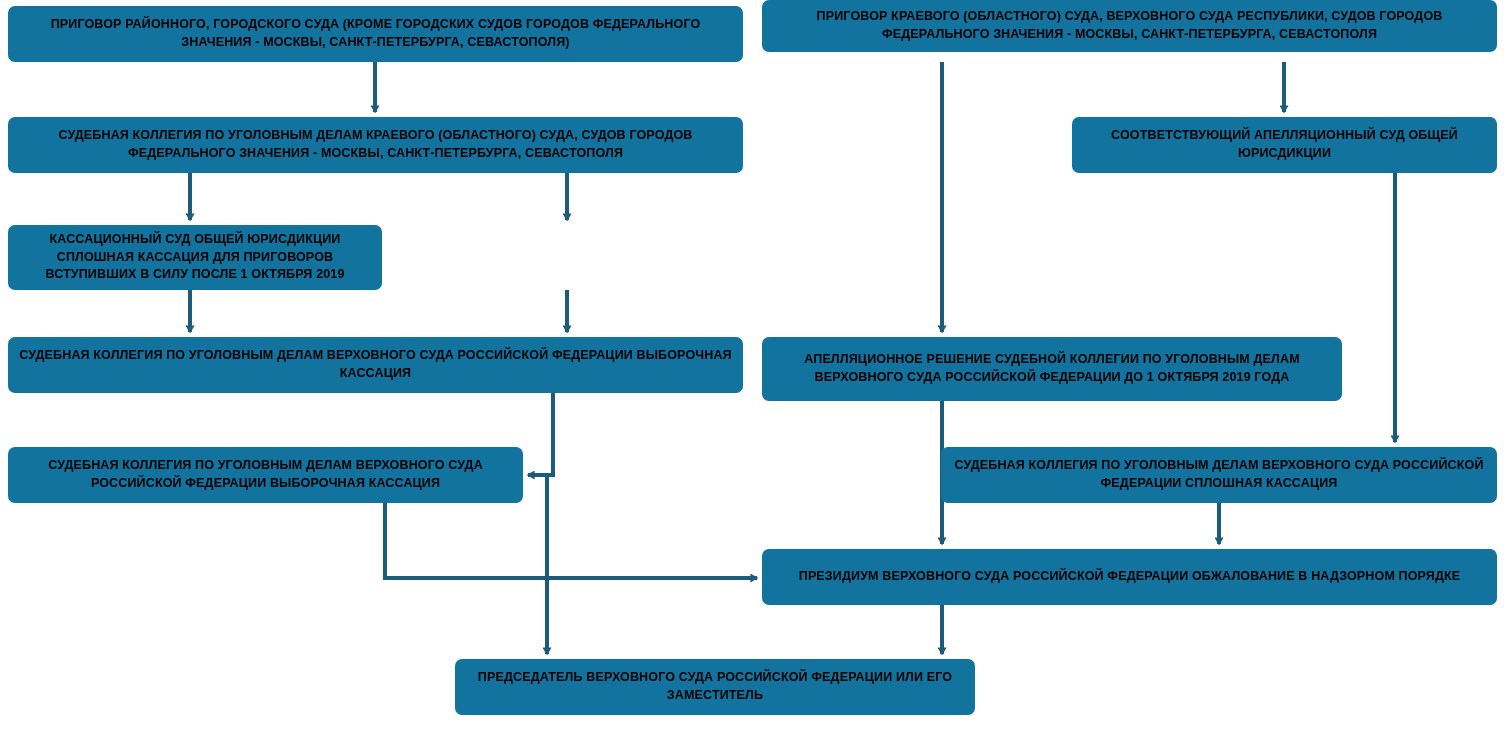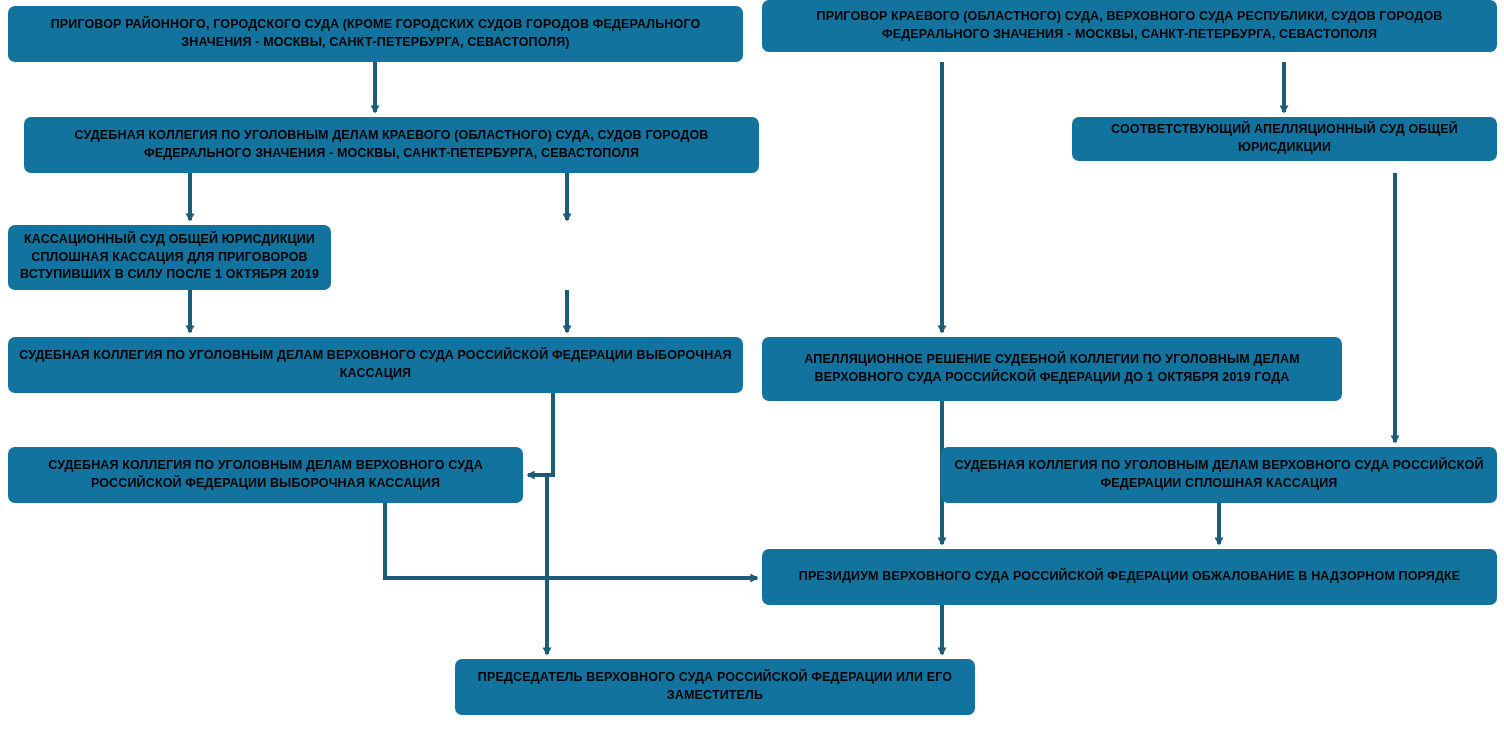--- a/index.html
+++ b/index.html
@@ -91,29 +91,29 @@
   </svg>
 
   <div class="node" style="left:8px;top:6px;width:735px;height:56px;">
     <span>Приговор районного, городского суда (кроме городских судов городов федерального значения - Москвы, Санкт-Петербурга, Севастополя)</span>
   </div>
 
   <div class="node" style="left:762px;top:0;width:735px;height:52px;">
     <span>Приговор краевого (областного) суда, Верховного суда республики, судов городов федерального значения - Москвы, Санкт-Петербурга, Севастополя</span>
   </div>
 
-  <div class="node" style="left:8px;top:117px;width:735px;height:56px;margin-left:16px;">
+  <div class="node" style="left:8px;top:117px;width:735px;height:56px;">
     <span>Судебная коллегия по уголовным делам краевого (областного) суда, судов городов федерального значения - Москвы, Санкт-Петербурга, Севастополя</span>
   </div>
 
-  <div class="node" style="left:1072px;top:117px;width:425px;height:44px;">
+  <div class="node" style="left:1072px;top:117px;width:425px;height:56px;">
     <span>Соответствующий апелляционный суд общей юрисдикции</span>
   </div>
 
-  <div class="node" style="left:8px;top:225px;width:323px;height:65px;">
+  <div class="node" style="left:8px;top:225px;width:374px;height:65px;">
     <span>Кассационный суд общей юрисдикции сплошная кассация для приговоров вступивших в силу после 1 октября 2019</span>
   </div>
 
 
   <div class="node" style="left:8px;top:337px;width:735px;height:56px;">
     <span>Судебная коллегия по уголовным делам Верховного суда Российской Федерации выборочная кассация</span>
   </div>
 
   <div class="node" style="left:762px;top:337px;width:580px;height:64px;">
     <span>Апелляционное решение судебной коллегии по уголовным делам Верховного суда Российской Федерации до 1 октября 2019 года</span>

